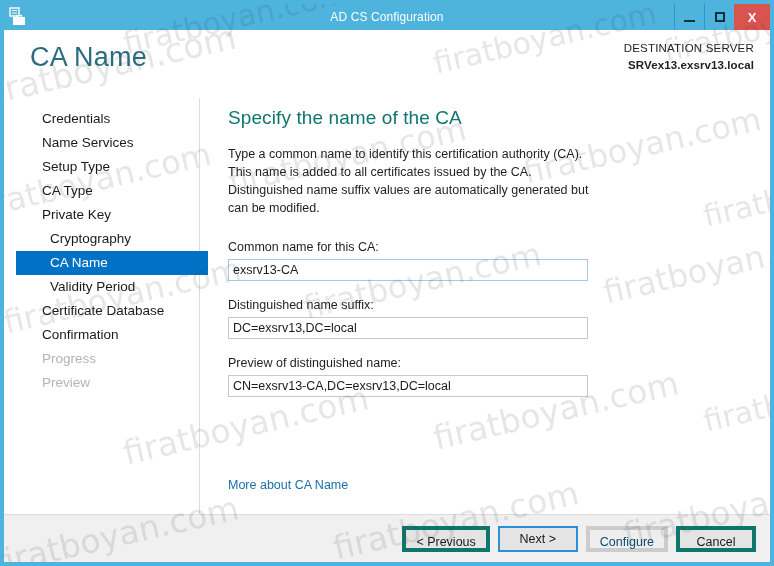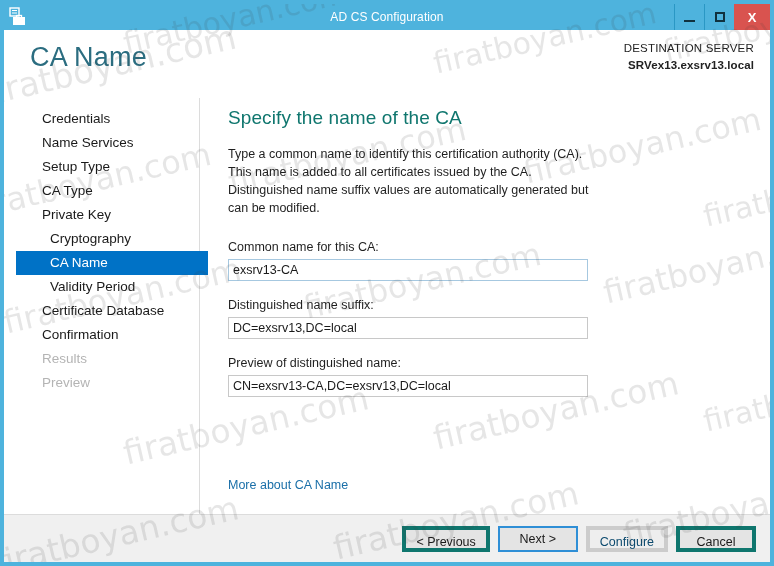--- a/index.html
+++ b/index.html
@@ -324,21 +324,21 @@
         <div class="nav-item">Credentials</div>
         <div class="nav-item">Name Services</div>
         <div class="nav-item">Setup Type</div>
         <div class="nav-item">CA Type</div>
         <div class="nav-item">Private Key</div>
         <div class="nav-item sub">Cryptography</div>
         <div class="nav-item sub selected">CA Name</div>
         <div class="nav-item sub">Validity Period</div>
         <div class="nav-item">Certificate Database</div>
         <div class="nav-item">Confirmation</div>
-        <div class="nav-item disabled">Results</div>
+        <div class="nav-item disabled">Progress</div>
         <div class="nav-item disabled">Preview</div>
       </div>
 
     <div class="main">
       <h1 class="main-heading">Specify the name of the CA</h1>
       <div class="desc">Type a common name to identify this certification authority (CA). This name is added to all certificates issued by the CA. Distinguished name suffix values are automatically generated but can be modified.</div>
       <div id="fields">
           <div class="field-group">
             <div class="field-label">Common name for this CA:</div>
             <input type="text" class="text-input focused" value="exsrv13-CA" style="">

